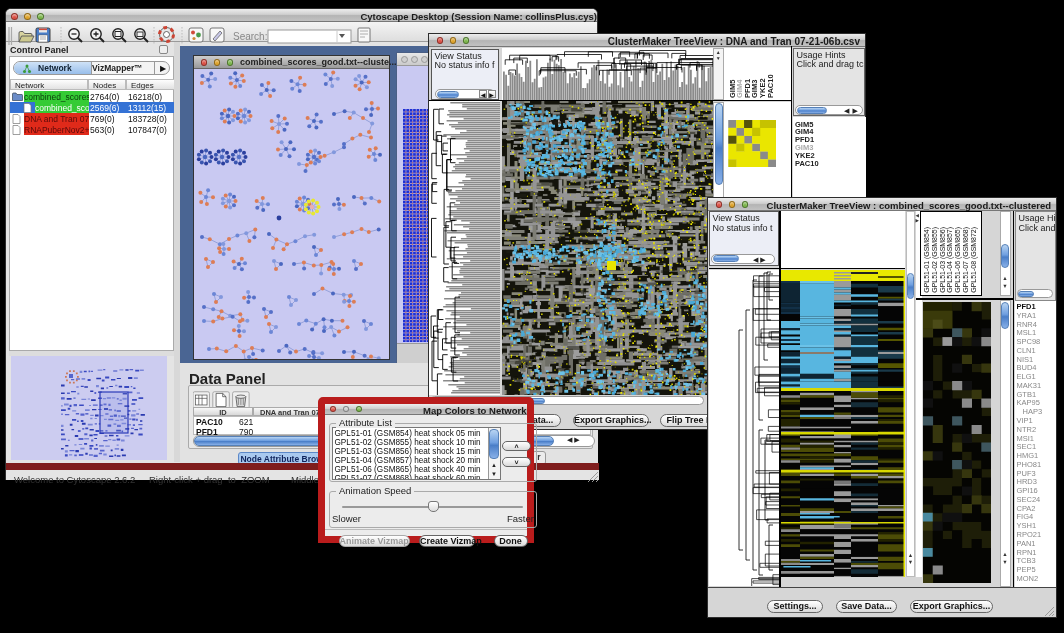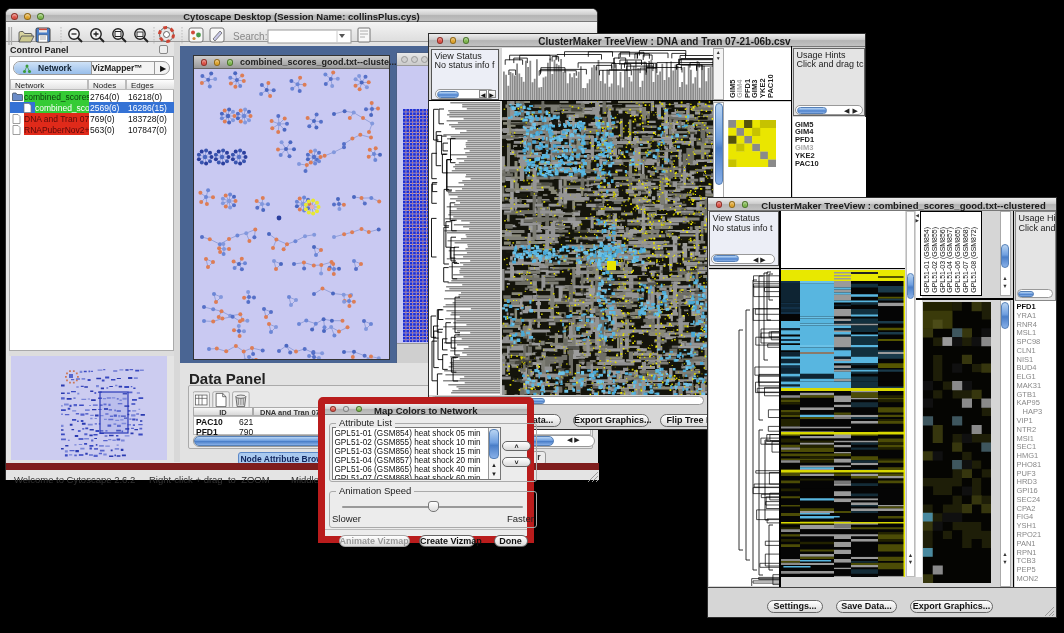--- a/index.html
+++ b/index.html
@@ -1,18 +1,18 @@
 <!DOCTYPE html>
 <html><head><meta charset="utf-8"><style>
 *{margin:0;padding:0;box-sizing:border-box}
 html,body{width:1064px;height:633px;background:#000;font-family:"Liberation Sans",sans-serif;overflow:hidden;position:relative}
 .abs{position:absolute}
 .win{position:absolute;background:#d6d6d6;border:1px solid #2d2d2d}
 .tbar{position:absolute;left:0;right:0;background:linear-gradient(#ededed,#cfcfcf 45%,#b4b4b4 55%,#c2c2c2);border-bottom:1px solid #777}
-.ttxt{position:absolute;width:100%;text-align:center;font-weight:bold;color:#1a1a1a;white-space:nowrap}
+.ttxt{position:absolute;width:100%;text-align:right;font-weight:bold;color:#1a1a1a;white-space:nowrap}
 .btn{position:absolute;background:linear-gradient(#ffffff,#efefef 45%,#d9d9d9);border:1px solid #666;border-radius:9px;
  text-align:center;font-weight:bold;color:#111;font-size:9px;line-height:11px;white-space:nowrap}
 .statusbox{position:absolute;background:#eceef6;border:1px solid #555;font-size:9px;color:#222;line-height:9.5px}
 .scrolltrack{position:absolute;background:#fff;border:1px solid #999;border-radius:5px}
 .bluepill{position:absolute;background:linear-gradient(#b8d4f2,#6f9fe0 45%,#4a7ec8 55%,#88b0e8);border:1px solid #5580b8;border-radius:4px}
 .arrbtn{position:absolute;background:linear-gradient(#fff,#ddd);border:1px solid #888;font-size:6px;color:#111;text-align:center}
 </style></head><body>
 <div class="win" style="left:5px;top:8px;width:593px;height:472px;border-radius:6px 6px 0 0;background:#e4e4e4">
     <div class="tbar" style="top:0;height:13px;border-radius:5px 5px 0 0"></div>
     <span style="position:absolute;left:4.9px;top:3.9px;width:7.2px;height:7.2px;border-radius:50%;background:#dd4a3e;border:0.5px solid rgba(0,0,0,0.35);box-shadow:inset 0 1.4400000000000002px 1.8px rgba(255,255,255,0.55)"></span>
@@ -104,21 +104,21 @@
         <div class="abs" style="left:14px;top:0;width:65px;height:11px;background:#35cb35;color:#0a3a0a;overflow:hidden;white-space:nowrap;padding-top:0.5px">combined_scores</div>
         <div class="abs" style="left:80px;top:1px;color:#111">2764(0)</div>
         <div class="abs" style="left:118px;top:1px;color:#111">16218(0)</div>
       </div>
       <div class="abs" style="left:0;top:45px;width:165px;height:11px;background:#3472d5;font-size:8.5px">
         <svg class="abs" style="left:13px;top:0.5px" width="9" height="10">
           <path d="M1 0.5h5l2 2v7H1z" fill="#fff" stroke="#777" stroke-width="0.7"></path>
         </svg>
         <div class="abs" style="left:25px;top:0;width:54px;height:11px;background:#35cb35;color:#fff;overflow:hidden;white-space:nowrap;padding-top:0.5px">combined_sco</div>
         <div class="abs" style="left:80px;top:1px;color:#fff">2569(6)</div>
-        <div class="abs" style="left:118px;top:1px;color:#fff">16286(15)</div>
+        <div class="abs" style="left:118px;top:1px;color:#fff">13112(15)</div>
       </div>
       <div class="abs" style="left:0;top:56px;width:165px;height:11px;font-size:8.5px">
         <svg class="abs" style="left:2px;top:0.5px" width="9" height="10">
           <path d="M1 0.5h5l2 2v7H1z" fill="#fff" stroke="#777" stroke-width="0.7"></path>
         </svg>
         <div class="abs" style="left:14px;top:0;width:65px;height:11px;background:#e02a1a;color:#5a0a0a;overflow:hidden;white-space:nowrap;padding-top:0.5px">DNA and Tran 07</div>
         <div class="abs" style="left:80px;top:1px;color:#111">769(0)</div>
         <div class="abs" style="left:118px;top:1px;color:#111">183728(0)</div>
       </div>
       <div class="abs" style="left:0;top:67px;width:165px;height:11px;font-size:8.5px">

